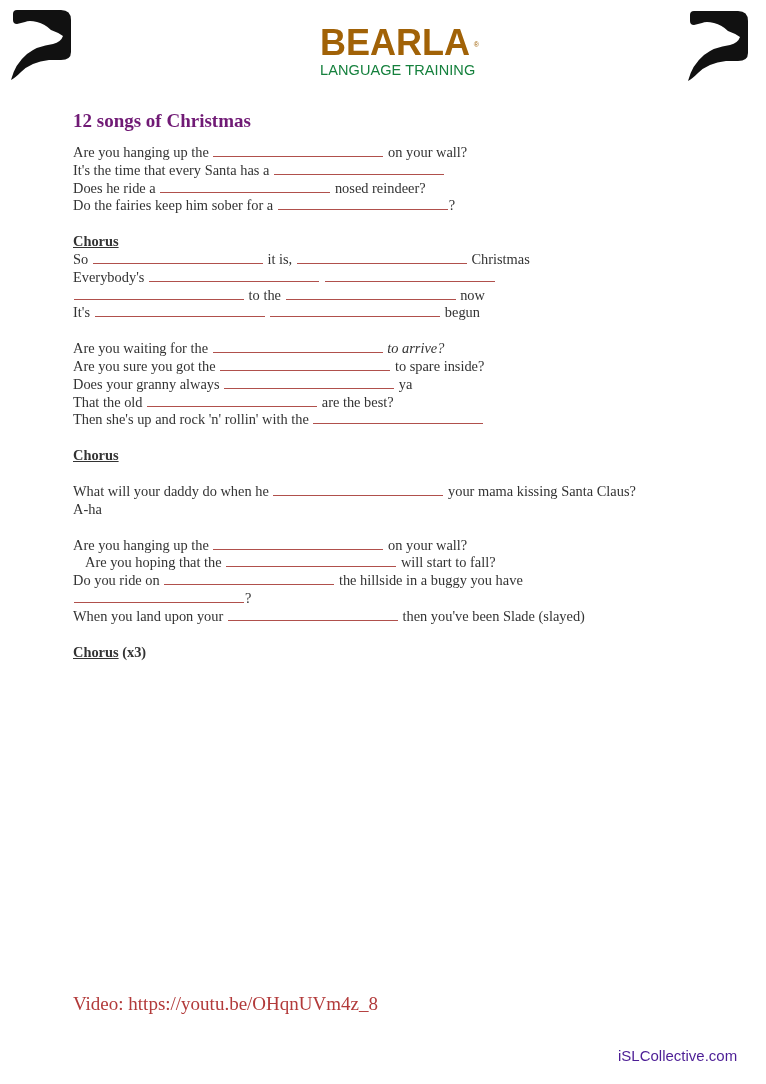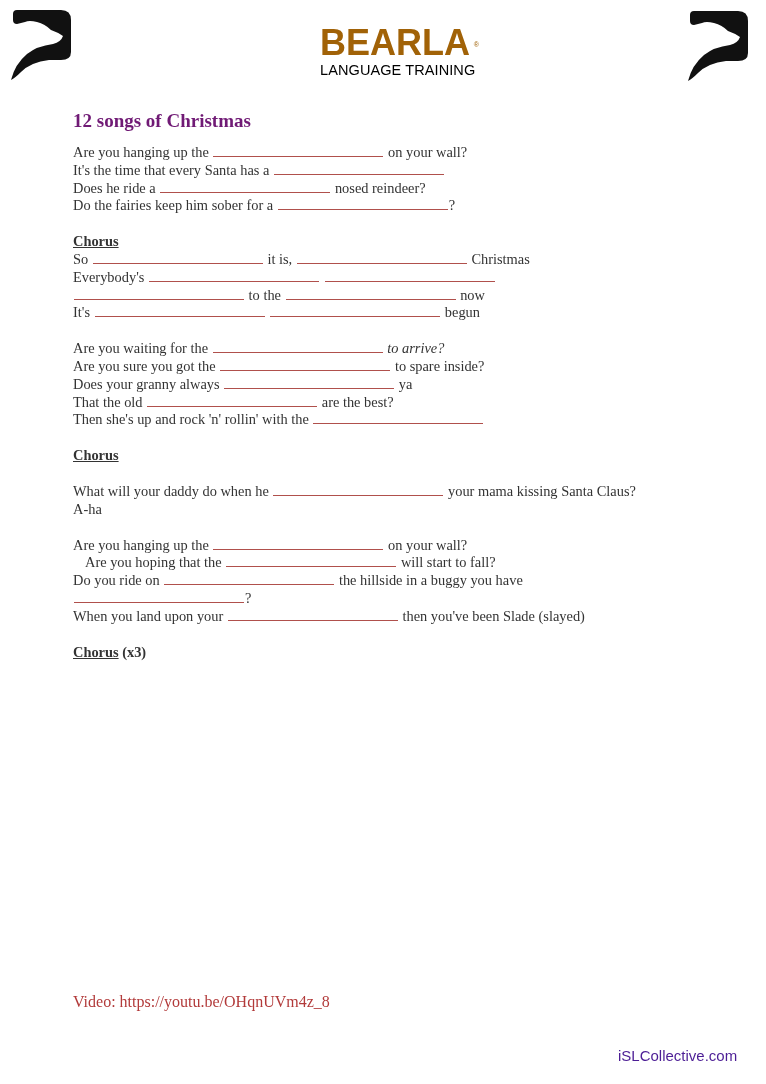--- a/index.html
+++ b/index.html
@@ -3,29 +3,29 @@
   <meta charset="utf-8">
   <style>
     html, body { margin: 0; padding: 0; background: #ffffff; }
     body { width: 766px; height: 1084px; position: relative; overflow: hidden; font-family: "Liberation Serif", serif; color: #333333; }
     .logo-mark { position: absolute; width: 64px; height: 74px; }
     .logo-mark.left { left: 9px; top: 6px; }
     .logo-mark.right { left: 686px; top: 7px; }
     .brand { position: absolute; left: 320px; top: 24px; width: 174px; text-align: left; }
     .brand-name { font-family: "Liberation Sans", sans-serif; font-weight: bold; font-size: 36px; letter-spacing: 0px; color: #a16207; line-height: 38px; position: relative; display: inline-block; }
     .brand-name .reg { position: absolute; right: -9px; top: 2px; font-size: 7px; font-weight: normal; }
-    .brand-sub { font-family: "Liberation Sans", sans-serif; font-size: 14.5px; color: #000000; letter-spacing: 0.1px; line-height: 16px; margin-top: 0px; }
+    .brand-sub { font-family: "Liberation Sans", sans-serif; font-size: 14.5px; color: #15803d; letter-spacing: 0.1px; line-height: 16px; margin-top: 0px; }
     .content { position: absolute; left: 73px; top: 108px; width: 620px; }
     .title { font-weight: bold; font-size: 19px; color: #701a75; margin: 0 0 10px 0; line-height: 26px; }
     .line { font-size: 14.4px; line-height: 17.8px; white-space: nowrap; }
     .blank { display: inline-block; width: 170px; height: 12px; border-bottom: 1.4px solid #b0504c; vertical-align: baseline; margin: 0 1px; }
     .section-gap { height: 18px; }
     .chorus-label { font-weight: bold; text-decoration: underline; font-size: 14.4px; line-height: 17.8px; }
     .chorus-suffix { font-weight: bold; }
-    .video { position: absolute; left: 73px; top: 993px; font-size: 16px; color: #b23a3a; }
+    .video { position: absolute; left: 73px; top: 993px; font-size: 19px; color: #b23a3a; }
     .watermark { position: absolute; left: 618px; top: 1047px; font-family: "Liberation Sans", sans-serif; font-size: 15px; color: #4c1d95; }
   </style>
 </head>
 <body>
 
 <div class="logo-mark left">
   <svg width="64" height="74" viewBox="0 0 64 74">
     <path d="M8 4 L52 4 Q62 4 62 14 L62 46 Q62 54 52 54 L40 54 Q22 56 12 66 Q6 72 2 74 Q6 58 18 48 Q28 40 44 38 Q52 36 54 30 Q48 26 42 24 Q36 18 28 16 Q20 14 16 16 L8 18 Q4 18 4 14 L4 8 Q4 4 8 4 Z" fill="#111111"></path>
   </svg>
 </div>

